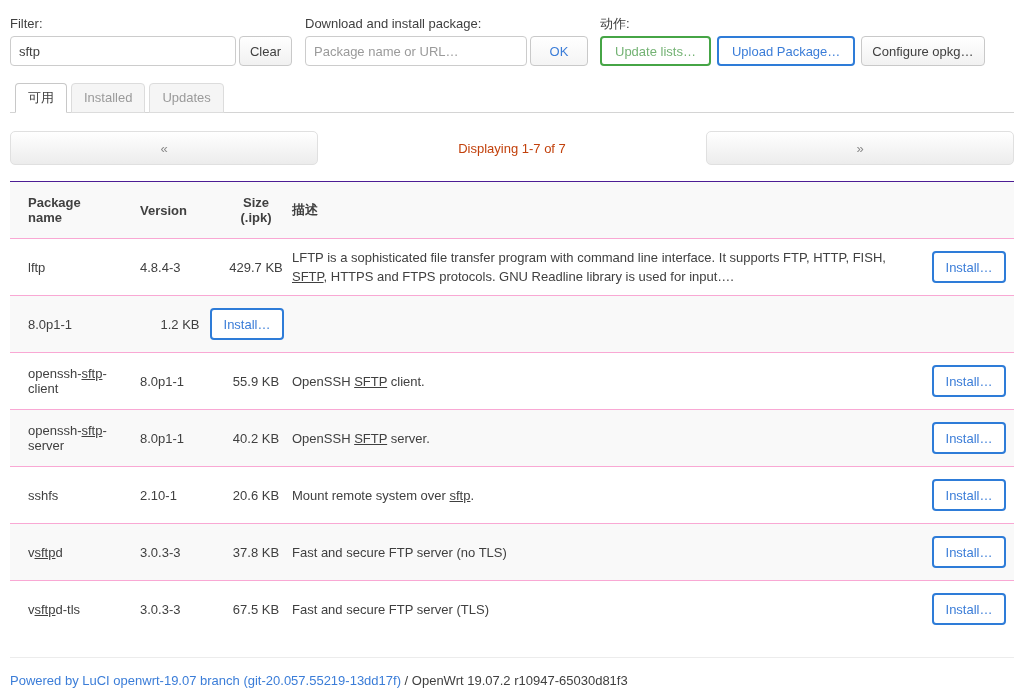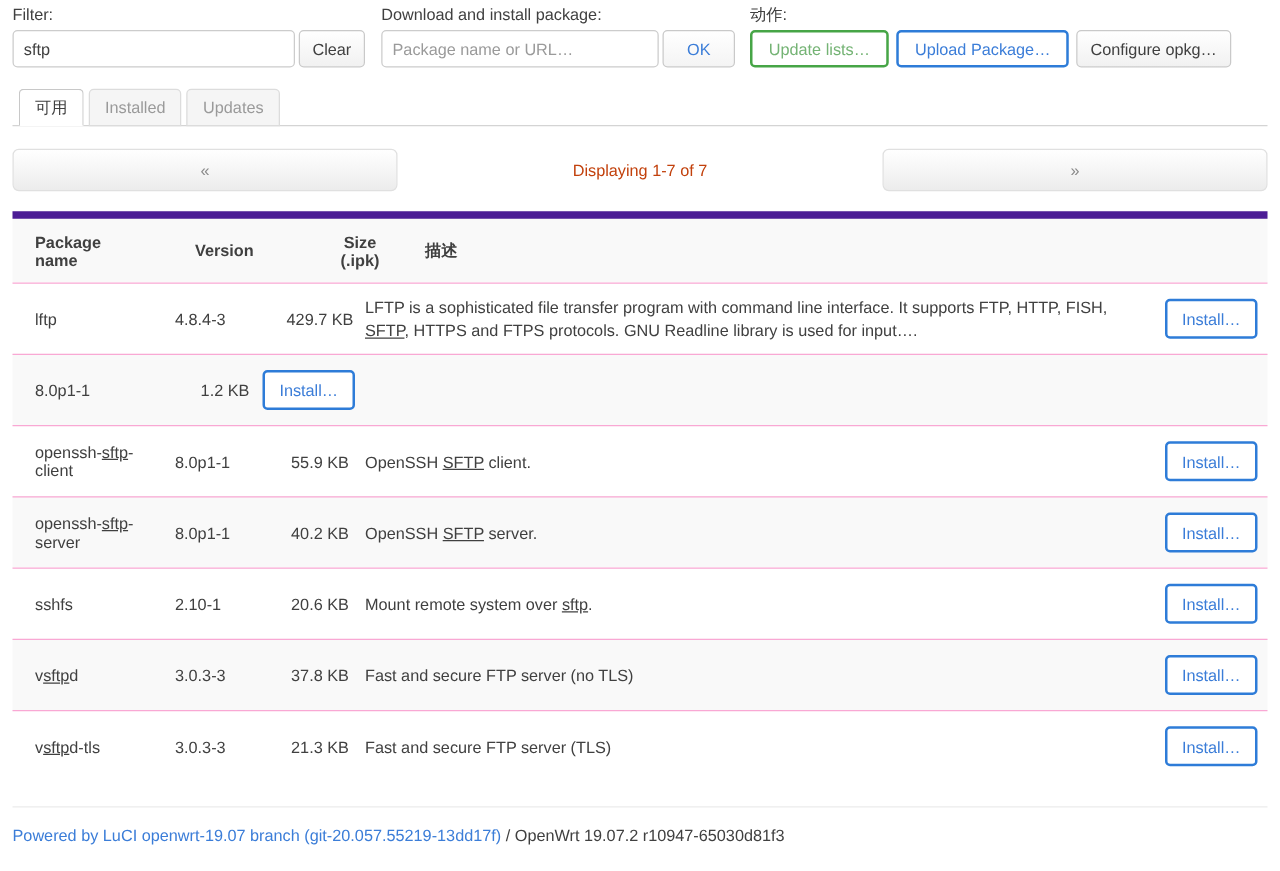--- a/index.html
+++ b/index.html
@@ -2,21 +2,21 @@
 <html><head>
 <meta charset="utf-8">
 <style>
   * { box-sizing: border-box; }
   html,body { margin:0; padding:0; background:#fff; }
   body {
     width:1024px; height:697px; overflow:hidden;
     font-family:"Liberation Sans", sans-serif;
     font-size:13px; color:#404040;
   }
-  .page { padding:4px 10px 0 10px; }
+  .page { padding:4px 10px 0 10px;margin-top:12px; }
 
   
   .toolbar { display:flex; align-items:flex-start; }
   .group { display:flex; flex-direction:column; }
   .group label { margin-bottom:4px; line-height:16px; }
   .group .row { display:flex; gap:3px; }
   .g-filter { width:282px; margin-right:13px; }
   .g-download { width:283px; margin-right:12px; }
   .g-actions { flex:1; }
   input[type="text"] {
@@ -66,22 +66,21 @@
 
   
   .row-grid {
     display:grid;
     grid-template-columns:112px 86px 66px 1fr 110px;
     align-items:center;
     padding:9px 0 9px 18px;
   }
   .thead {
     background:#f9f9f9; font-weight:bold; min-height:57px;
-    border-top:6px solid #4c1d95;
-    gap:16px;
+    border-top:1px solid #4c1d95;
   }
   .tr { min-height:57px; border-top:1px solid #f9a8d4; background:#fff; }
   .tr.alt { background:#f9f9f9; }
   .cell-name { padding-right:26px; overflow-wrap:break-word; }
   .cell-size { text-align:center; padding-right:6px; }
   .cell-desc { padding-right:16px; line-height:19px; }
   .cell-action { justify-self:end; padding-right:8px; }
   .btn-install {
     border:2px solid #2e7cd8; color:#3b7dd8; background:#fff;
     width:74px; height:32px;
@@ -190,21 +189,21 @@
       <div class="cell-name">v<u>sftp</u>d</div>
       <div>3.0.3-3</div>
       <div class="cell-size">37.8 KB</div>
       <div class="cell-desc">Fast and secure FTP server (no TLS)</div>
       <div class="cell-action"><button class="btn-install">Install…</button></div>
     </div>
 
     <div class="row-grid tr">
       <div class="cell-name">v<u>sftp</u>d-tls</div>
       <div>3.0.3-3</div>
-      <div class="cell-size">21.3 KB</div>
+      <div class="cell-size">67.5 KB</div>
       <div class="cell-desc">Fast and secure FTP server (TLS)</div>
       <div class="cell-action"><button class="btn-install">Install…</button></div>
     </div>
   </div>
 
   <div class="footer">
     <a>Powered by LuCI openwrt-19.07 branch (git-20.057.55219-13dd17f)</a><span> / OpenWrt 19.07.2 r10947-65030d81f3</span>
   </div>
 
 </div>

